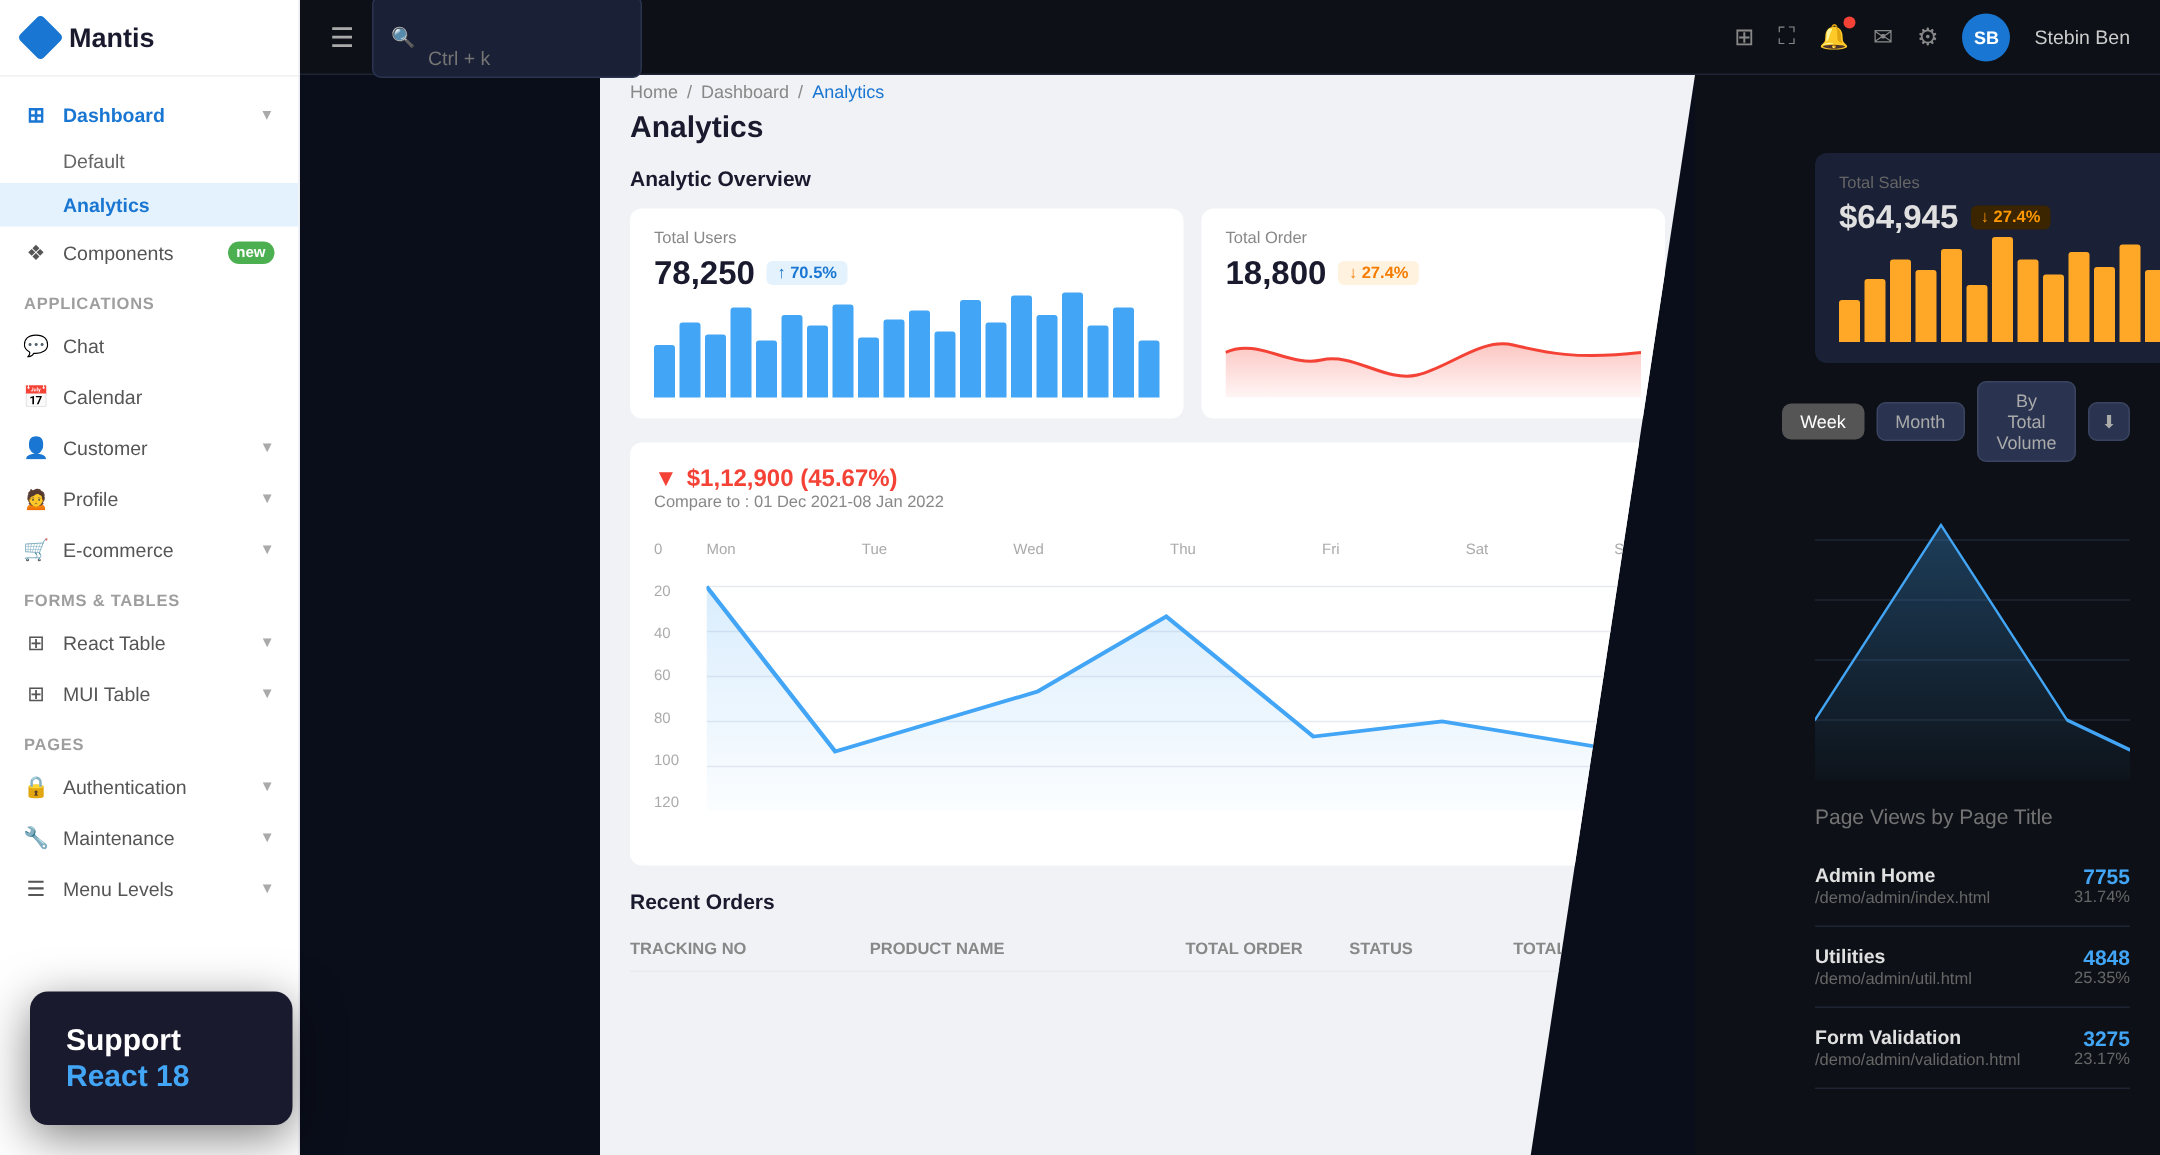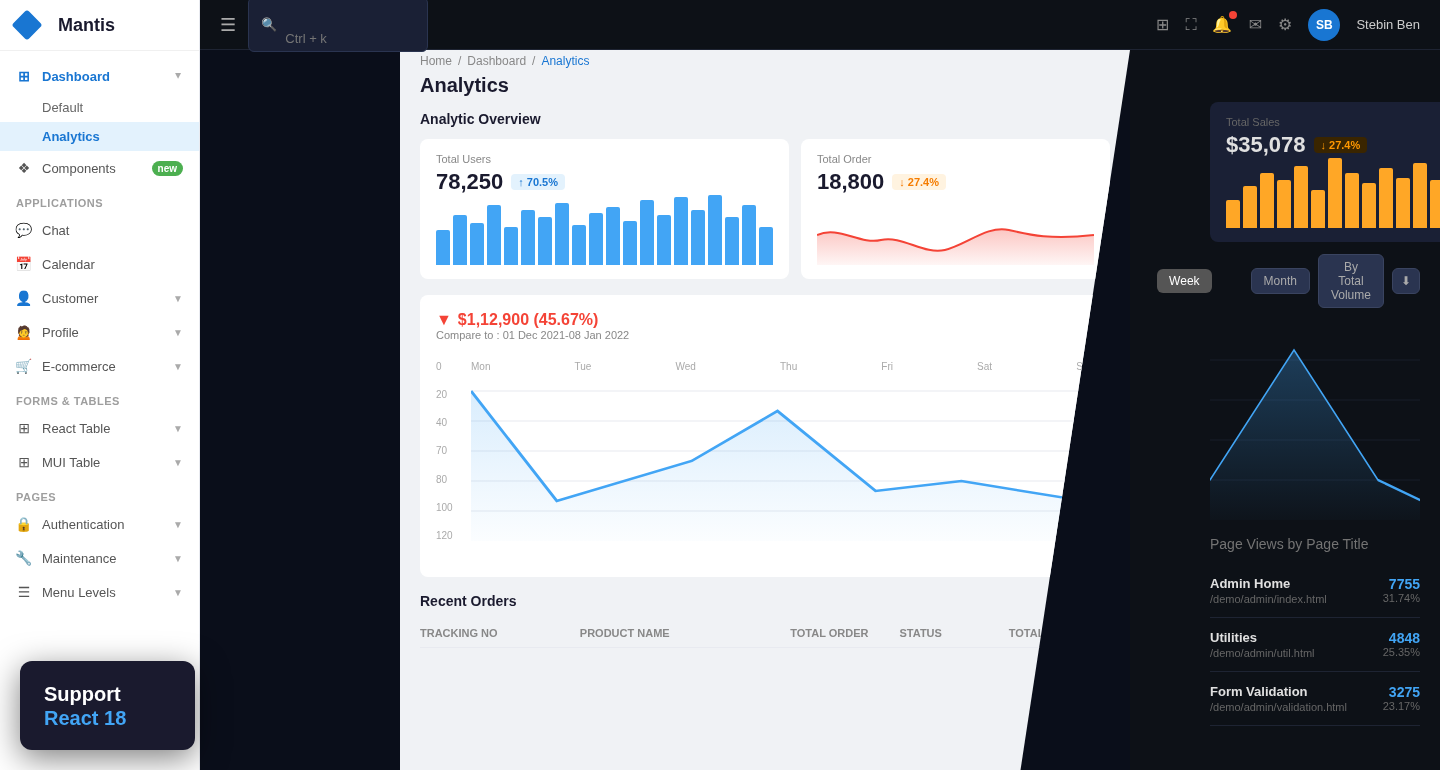--- a/index.html
+++ b/index.html
@@ -3,21 +3,21 @@
   <meta charset="utf-8">
   <style>
     * { box-sizing: border-box; margin: 0; padding: 0; }
     body { font-family: -apple-system, BlinkMacSystemFont, 'Segoe UI', sans-serif; display: flex; height: 770px; overflow: hidden; background: #0a0e1a; }
 
     
     .sidebar { width: 200px; min-width: 200px; background: #fff; height: 770px; overflow-y: auto; border-right: 1px solid #e8eaf0; display: flex; flex-direction: column; }
     .sidebar::-webkit-scrollbar { width: 4px; }
     .sidebar-logo { display: flex; align-items: center; gap: 8px; padding: 14px 16px; border-bottom: 1px solid #f0f0f0; }
     .logo-diamond { width: 22px; height: 22px; background: #1976d2; transform: rotate(45deg); border-radius: 3px; }
-    .logo-text { font-size: 18px; font-weight: 700; color: #1a1a2e; margin-left: 12px; }
+    .logo-text { font-size: 18px; font-weight: 700; color: #1a1a2e; }
     .sidebar-nav { flex: 1; padding: 8px 0; }
     .nav-section-label { font-size: 11px; color: #9e9e9e; font-weight: 600; padding: 12px 16px 4px; text-transform: uppercase; letter-spacing: 0.5px; }
     .nav-item { display: flex; align-items: center; justify-content: space-between; padding: 9px 16px; cursor: pointer; font-size: 13px; color: #555; border-radius: 0; transition: background 0.15s; }
     .nav-item.active-parent { color: #1976d2; font-weight: 600; }
     .nav-item-left { display: flex; align-items: center; gap: 10px; }
     .nav-icon { width: 16px; height: 16px; display: flex; align-items: center; justify-content: center; font-size: 14px; }
     .nav-sub-item { padding: 7px 16px 7px 42px; font-size: 13px; color: #666; cursor: pointer; }
     .nav-sub-item.active { color: #1976d2; font-weight: 600; background: #e3f2fd; }
     .badge-new { background: #4caf50; color: #fff; font-size: 10px; padding: 2px 6px; border-radius: 10px; font-weight: 600; }
     .chevron { font-size: 10px; color: #aaa; }
@@ -75,21 +75,21 @@
     .bar { border-radius: 2px 2px 0 0; min-width: 14px; }
 
     
     .area-chart { height: 60px; margin-top: 10px; }
 
     
     .income-card { background: #fff; border-radius: 8px; padding: 16px; margin-bottom: 16px; }
     .income-header { display: flex; align-items: center; justify-content: space-between; margin-bottom: 4px; }
     .income-value { font-size: 16px; font-weight: 700; color: #f44336; display: flex; align-items: center; gap: 6px; }
     .income-compare { font-size: 11px; color: #888; margin-bottom: 12px; }
-    .btn-outline { background: transparent; border: 1px solid #ddd; border-radius: 6px; padding: 5px 12px; font-size: 12px; color: #555; cursor: pointer; margin-left: 31px; }
+    .btn-outline { background: transparent; border: 1px solid #ddd; border-radius: 6px; padding: 5px 12px; font-size: 12px; color: #555; cursor: pointer; }
     .btn-dark { background: #555; border: none; border-radius: 6px; padding: 5px 12px; font-size: 12px; color: #fff; cursor: pointer; }
     .btn-select { background: transparent; border: 1px solid #ddd; border-radius: 6px; padding: 5px 12px; font-size: 12px; color: #555; cursor: pointer; display: flex; align-items: center; gap: 4px; }
     .btn-icon { background: transparent; border: 1px solid #ddd; border-radius: 6px; padding: 5px 8px; font-size: 12px; color: #555; cursor: pointer; }
 
     
     .line-chart-wrap { position: relative; height: 200px; margin-top: 8px; }
     .chart-yaxis { position: absolute; left: 0; top: 0; height: 100%; display: flex; flex-direction: column-reverse; justify-content: space-between; font-size: 10px; color: #aaa; padding-bottom: 20px; width: 30px; }
     .chart-area { position: absolute; left: 35px; right: 10px; top: 0; bottom: 20px; }
     .chart-xaxis { display: flex; justify-content: space-between; font-size: 10px; color: #aaa; margin-top: 4px; padding-left: 35px; }
 
@@ -321,21 +321,21 @@
             </div>
             <div class="income-compare">Compare to : 01 Dec 2021-08 Jan 2022</div>
           </div>
         </div>
 
         <div class="line-chart-wrap">
           <div class="chart-yaxis">
             <span>120</span>
             <span>100</span>
             <span>80</span>
-            <span>70</span>
+            <span>60</span>
             <span>40</span>
             <span>20</span>
             <span>0</span>
           </div>
           <div class="chart-area">
             <svg width="100%" height="100%" viewBox="0 0 500 180" preserveAspectRatio="none">
               <defs>
                 <linearGradient id="lineGrad" x1="0" y1="0" x2="0" y2="1">
                   <stop offset="0%" stop-color="#42a5f5" stop-opacity="0.2"></stop>
                   <stop offset="100%" stop-color="#42a5f5" stop-opacity="0.02"></stop>
@@ -378,21 +378,21 @@
 
     <div class="right-panel">
       <div style="margin-bottom:12px;">
         <div class="section-title-dark" style="opacity:0;margin-bottom:20px;">Overview</div>
 
         <div class="dark-stats-grid">
 
           <div class="stats-card-dark">
             <div class="stats-label-dark">Total Sales</div>
             <div class="stats-value-dark">
-              <span>$35,078</span>
+              <span>$64,945</span>
               <span class="stats-badge badge-down-orange-dark">↓ <span>27.4%</span></span>
             </div>
 
             <div class="bar-chart" id="sales-bars">
                 <div class="bar" style="height: 28px; background: rgb(255, 167, 38); flex: 1 1 0%;"></div>
                 <div class="bar" style="height: 42px; background: rgb(255, 167, 38); flex: 1 1 0%;"></div>
                 <div class="bar" style="height: 55px; background: rgb(255, 167, 38); flex: 1 1 0%;"></div>
                 <div class="bar" style="height: 48px; background: rgb(255, 167, 38); flex: 1 1 0%;"></div>
                 <div class="bar" style="height: 62px; background: rgb(255, 167, 38); flex: 1 1 0%;"></div>
                 <div class="bar" style="height: 38px; background: rgb(255, 167, 38); flex: 1 1 0%;"></div>

